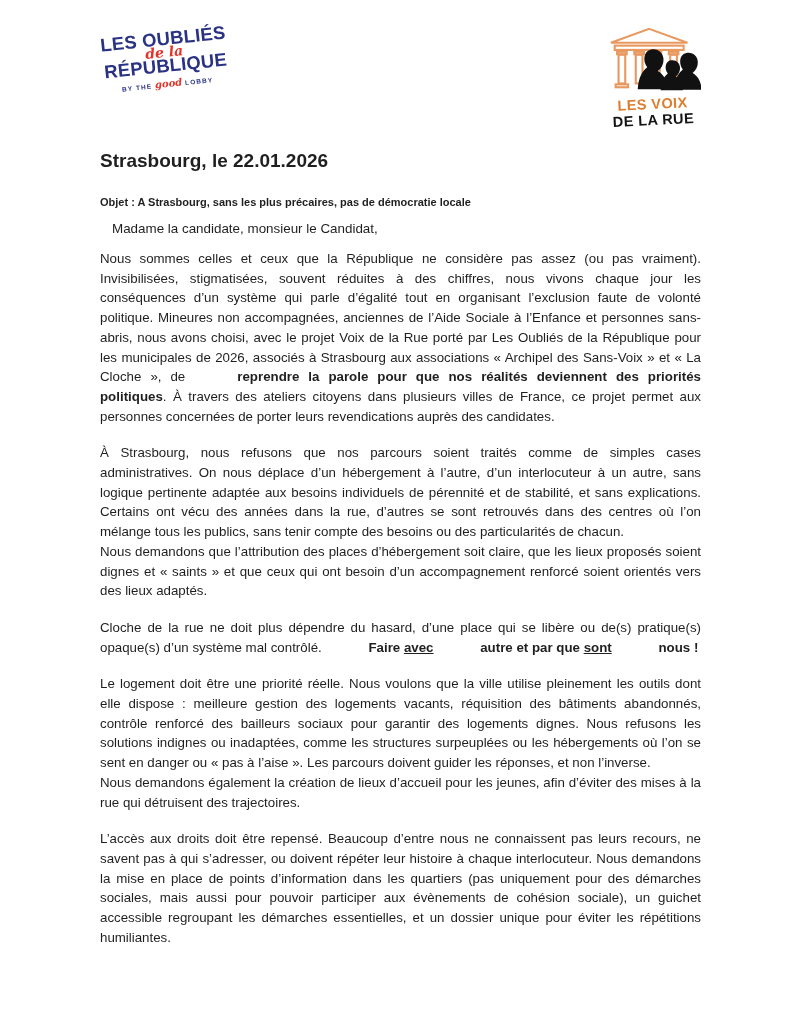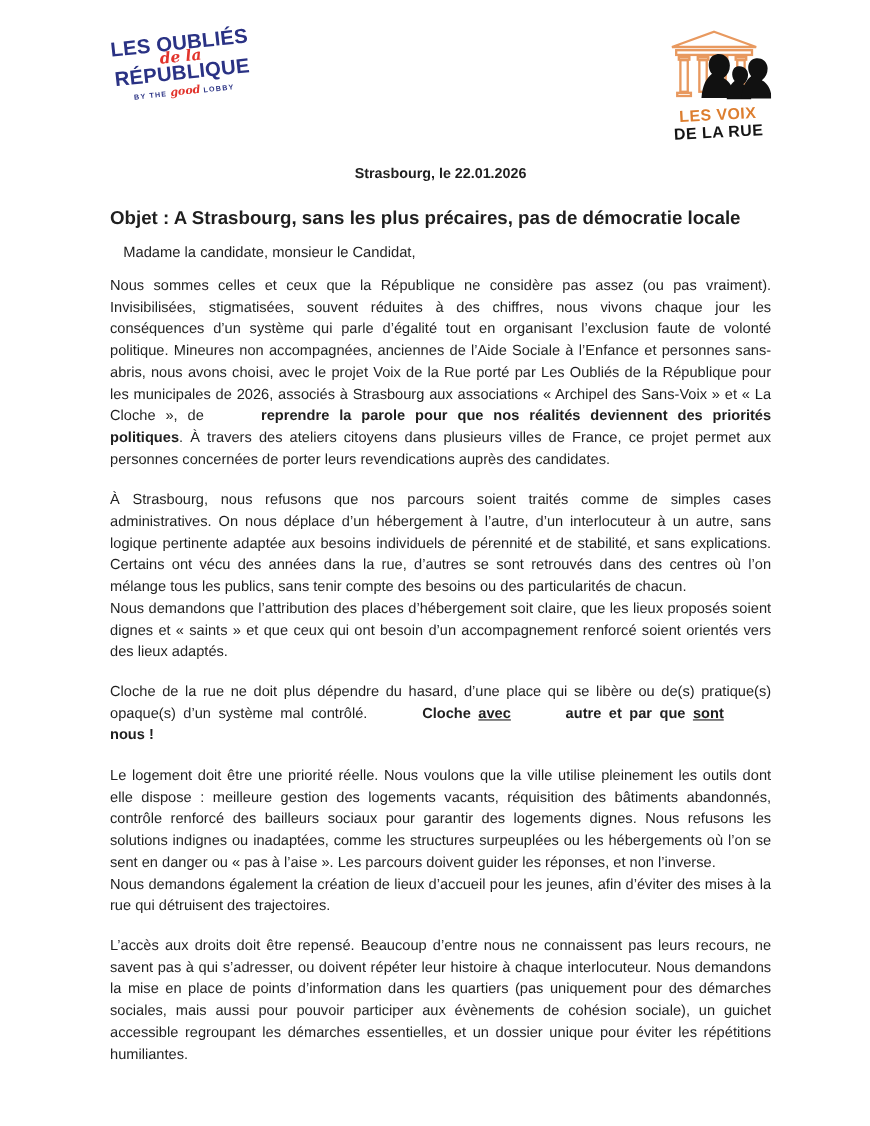--- a/index.html
+++ b/index.html
@@ -24,22 +24,22 @@
     color:#e2342c; font-size:10px; letter-spacing:0; }
 
   
   .logo-right { position:absolute; right:-2px; top:26px; width:100px; text-align:center; }
   .lr-text { transform:rotate(-3deg); font-weight:bold; font-size:14.5px;
     line-height:1.08; letter-spacing:0.4px; margin-top:0; white-space:nowrap; }
   .lr-line1 { color:#dd7e2f; }
   .lr-line2 { color:#141414; }
 
   
-  .date { font-weight:bold; font-size:13px; text-align:center; margin:0 0 24px; }
-  .subject { font-weight:bold; font-size:17px; margin:0 0 13px; }
+  .date { font-weight:bold; font-size:19px; text-align:left; margin:0 0 24px; }
+  .subject { font-weight:bold; font-size:11px; margin:0 0 13px; }
   .salutation { font-size:13.4px; margin:0 12px 13px; }
   p.body { font-size:13.3px; line-height:19.7px; text-align:justify;
     white-space:pre-line; margin:0 0 17px; }
   .b { font-weight:bold;margin-left:43px; }
   .bu { font-weight:bold; text-decoration:underline; }
 </style>
 </head>
 <body>
 
 <div class="page">
@@ -87,21 +87,21 @@
 
     <div class="subject">Objet : A Strasbourg, sans les plus précaires, pas de démocratie locale</div>
 
     <div class="salutation">Madame la candidate, monsieur le Candidat,</div>
 
     <p class="body"><span>Nous sommes celles et ceux que la République ne considère pas assez (ou pas vraiment). Invisibilisées, stigmatisées, souvent réduites à des chiffres, nous vivons chaque jour les conséquences d’un système qui parle d’égalité tout en organisant l’exclusion faute de volonté politique. Mineures non accompagnées, anciennes de l’Aide Sociale à l’Enfance et personnes sans-abris, nous avons choisi, avec le projet Voix de la Rue porté par Les Oubliés de la République pour les municipales de 2026, associés à Strasbourg aux associations « Archipel des Sans-Voix » et « La Cloche », de </span><span class="b">reprendre la parole pour que nos réalités deviennent des priorités politiques</span><span>. À travers des ateliers citoyens dans plusieurs villes de France, ce projet permet aux personnes concernées de porter leurs revendications auprès des candidates.</span></p>
 
     <p class="body"><span>À Strasbourg, nous refusons que nos parcours soient traités comme de simples cases administratives. On nous déplace d’un hébergement à l’autre, d’un interlocuteur à un autre, sans logique pertinente adaptée aux besoins individuels de pérennité et de stabilité, et sans explications. Certains ont vécu des années dans la rue, d’autres se sont retrouvés dans des centres où l’on mélange tous les publics, sans tenir compte des besoins ou des particularités de chacun.
 Nous demandons que l’attribution des places d’hébergement soit claire, que les lieux proposés soient dignes et « saints » et que ceux qui ont besoin d’un accompagnement renforcé soient orientés vers des lieux adaptés.</span></p>
 
-    <p class="body"><span>Cloche de la rue ne doit plus dépendre du hasard, d’une place qui se libère ou de(s) pratique(s) opaque(s) d’un système mal contrôlé. </span><span class="b">Cloche </span><span class="bu">avec</span><span class="b"> autre et par que </span><span class="bu">sont</span><span class="b"> nous&nbsp;!</span></p>
+    <p class="body"><span>Cloche de la rue ne doit plus dépendre du hasard, d’une place qui se libère ou de(s) pratique(s) opaque(s) d’un système mal contrôlé. </span><span class="b">Faire </span><span class="bu">avec</span><span class="b"> autre et par que </span><span class="bu">sont</span><span class="b"> nous&nbsp;!</span></p>
 
     <p class="body"><span>Le logement doit être une priorité réelle. Nous voulons que la ville utilise pleinement les outils dont elle dispose : meilleure gestion des logements vacants, réquisition des bâtiments abandonnés, contrôle renforcé des bailleurs sociaux pour garantir des logements dignes. Nous refusons les solutions indignes ou inadaptées, comme les structures surpeuplées ou les hébergements où l’on se sent en danger ou « pas à l’aise ». Les parcours doivent guider les réponses, et non l’inverse.
 Nous demandons également la création de lieux d’accueil pour les jeunes, afin d’éviter des mises à la rue qui détruisent des trajectoires.</span></p>
 
     <p class="body"><span>L’accès aux droits doit être repensé. Beaucoup d’entre nous ne connaissent pas leurs recours, ne savent pas à qui s’adresser, ou doivent répéter leur histoire à chaque interlocuteur. Nous demandons la mise en place de points d’information dans les quartiers (pas uniquement pour des démarches sociales, mais aussi pour pouvoir participer aux évènements de cohésion sociale), un guichet accessible regroupant les démarches essentielles, et un dossier unique pour éviter les répétitions humiliantes.</span></p>
 
   </div>
 </div>
 
 </body></html>

